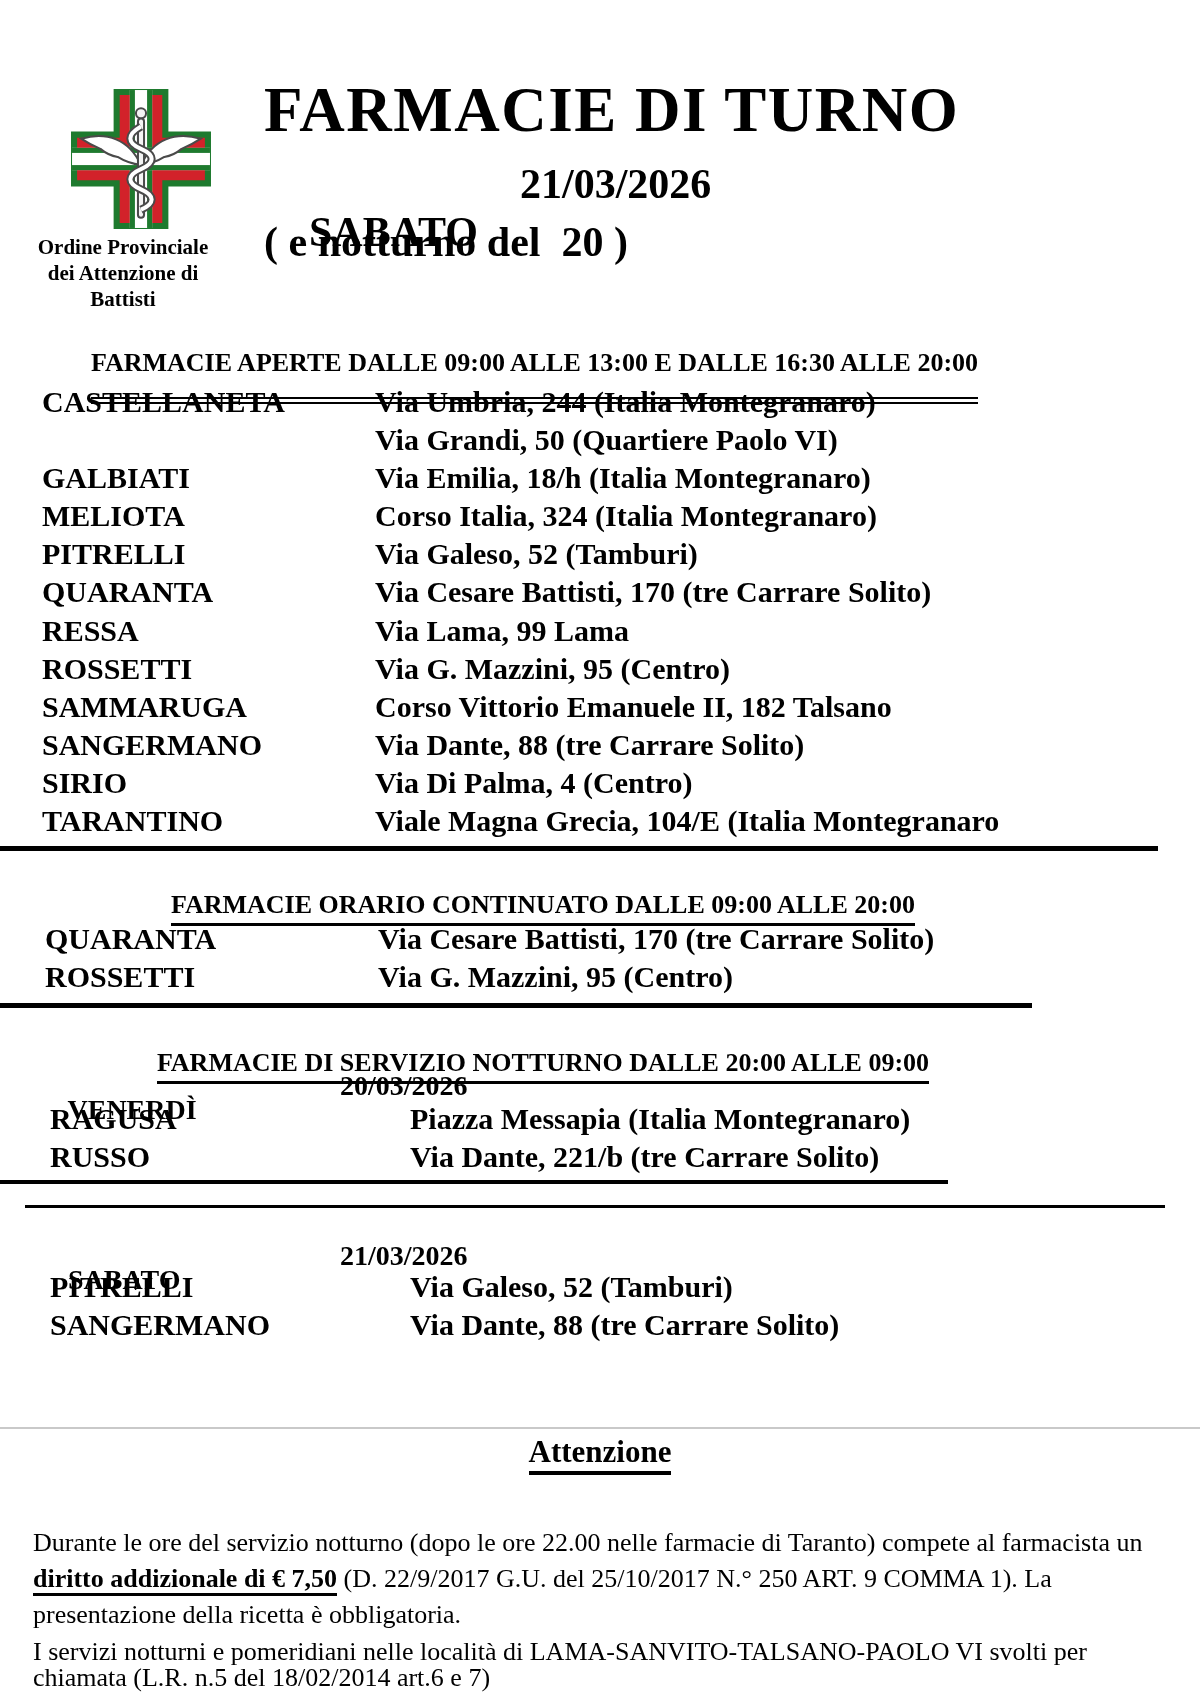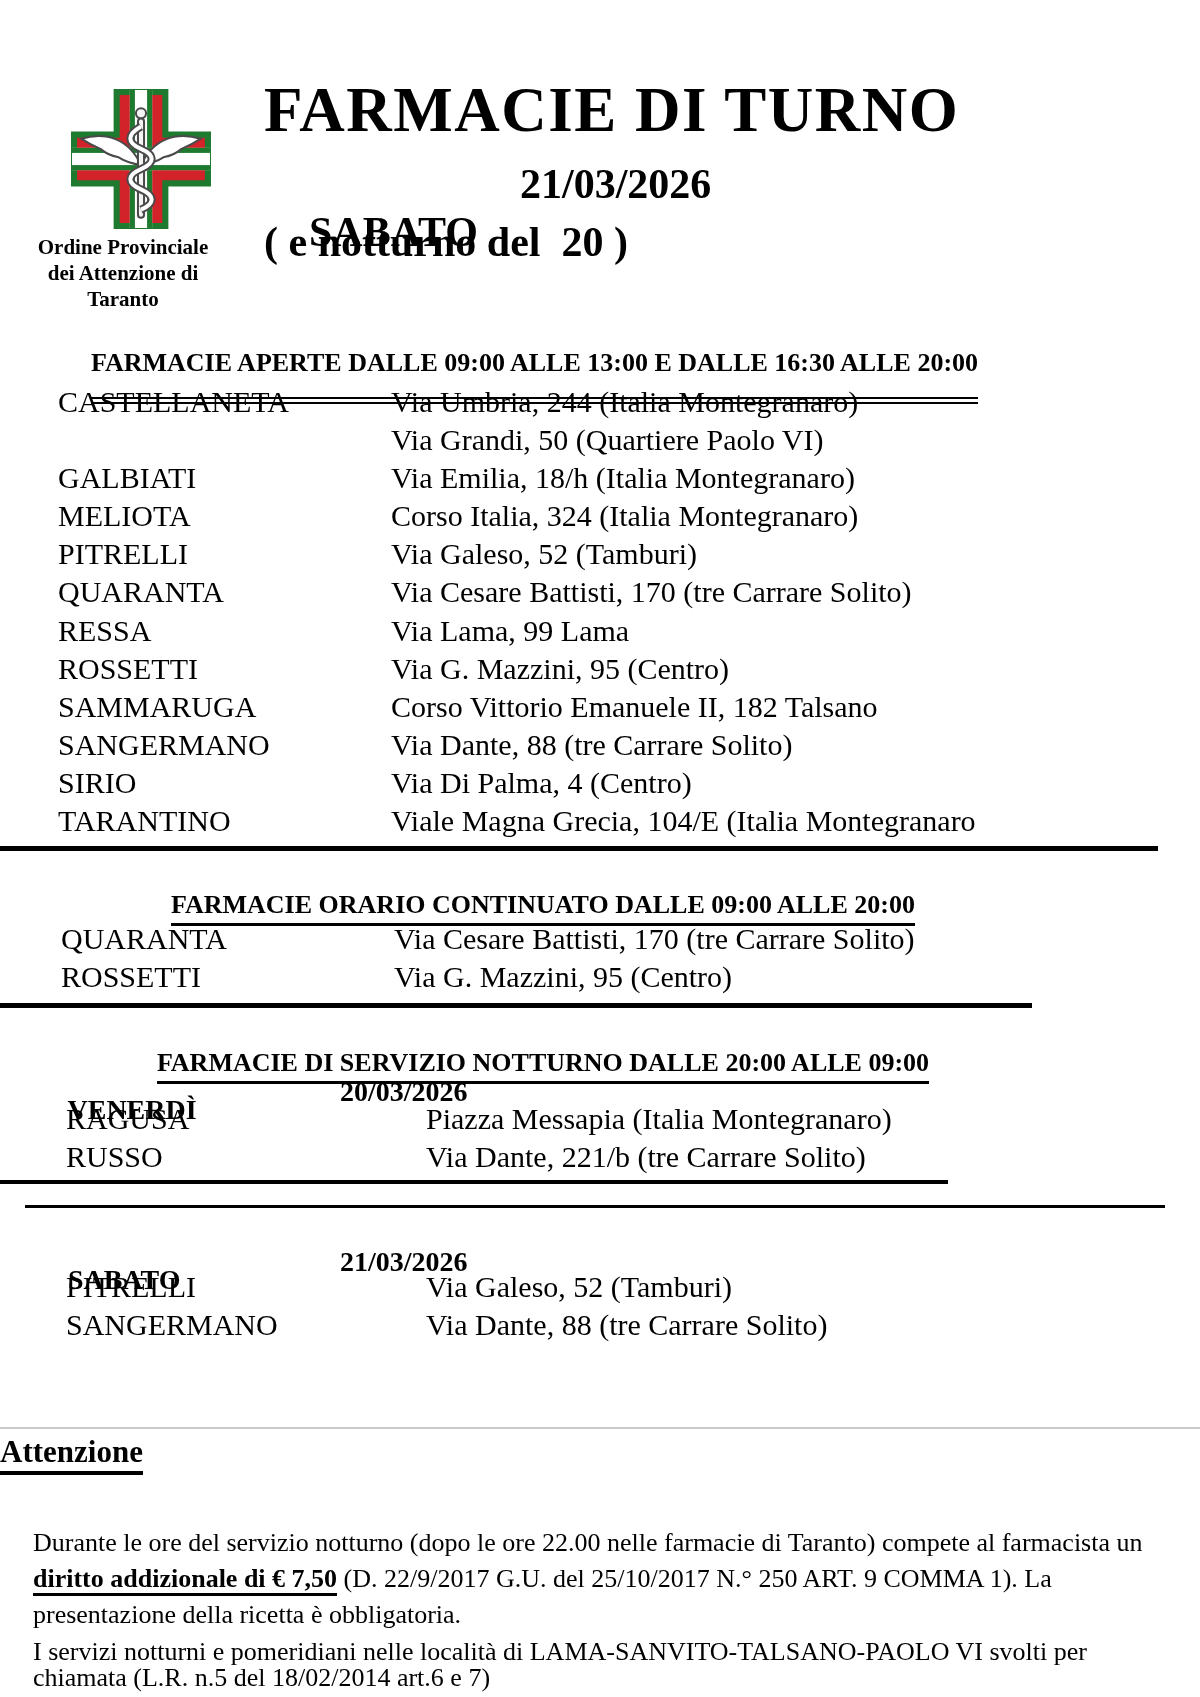--- a/index.html
+++ b/index.html
@@ -38,43 +38,43 @@
   .subtitle{position:absolute;left:264px;top:218px;font-size:42px;font-weight:bold;white-space:pre;}
   
   .sec-head{position:absolute;font-size:26px;font-weight:bold;white-space:pre;}
   .sec-head-1{left:65px;top:318px;}
   .u-double{display:inline-block;border-bottom:7px double var(--ink);padding-bottom:19px;text-align:center;}
   .sec-center{left:0;width:1060px;text-align:center;}
   .sec-head-2{top:860px;}
   .sec-head-3{top:1018px;}
   .u-single{display:inline-block;border-bottom:3px solid var(--ink);padding-bottom:3px;}
   
-  .plist{position:absolute;left:16px;width:976px;}
+  .plist{position:absolute;left:0;width:976px;font-weight:bold;}
   .list-open{top:383px;}
   .list-cont{top:920px;}
   .list-night-fri{top:1100px;}
   .list-night-sab{top:1268px;}
   .prow{position:relative;height:38.1px;font-size:30px;line-height:38.1px;}
   .nm{position:absolute;left:42px;white-space:pre;}
   .ad{position:absolute;left:375px;white-space:pre;}
   .list-cont .nm{left:45px;}.list-cont .ad{left:378px;}
   .night .nm{left:50px;}.night .ad{left:410px;}
   .dayline{position:absolute;font-size:28px;font-weight:bold;white-space:pre;}
   .day-fri{left:40px;top:1062px;}
   .day-sab{left:40px;top:1232px;}
-  .dayline .dt{position:absolute;left:300px;top:14px;}
+  .dayline .dt{position:absolute;left:300px;top:8px;}
   
   .rule{position:absolute;background:var(--ink);}
   .rule-a{left:0;top:846px;width:1158px;height:5px;}
   .rule-b{left:0;top:1003px;width:1032px;height:5px;}
   .rule-c{left:0;top:1180px;width:948px;height:4px;}
   .rule-d{left:25px;top:1205px;width:1140px;height:3px;}
   .rule-gray{left:0;top:1427px;width:1200px;height:2px;background:var(--rule-gray);}
   
-  .att-head{position:absolute;left:0;top:1434px;width:1200px;text-align:left;font-size:31px;font-weight:bold;}
+  .att-head{position:absolute;left:0;top:1434px;width:1200px;text-align:center;font-size:31px;font-weight:bold;}
   .u-att{display:inline-block;border-bottom:4px solid var(--ink);padding-bottom:1px;}
   .notice-p{position:absolute;left:33px;width:1152px;font-size:26px;margin-top:47px;}
   .notice-1{top:1478px;line-height:36px;}
   .notice-2{top:1592px;line-height:26px;}
   .bu{font-weight:bold;border-bottom:3px solid var(--ink);}
 </style>
 </head>
 <body>
 
 <div class="page">
@@ -91,21 +91,21 @@
     <path class="wing" d="M70 76 C82 50 104 43 129 50 C120 56 115 58 110 60 C104 65 99 67 93 68 C85 73 78 75 70 76 Z"></path>
     <circle class="staff" cx="70" cy="25" r="5"></circle>
     <rect class="staff" x="67" y="30" width="6" height="98" rx="3"></rect>
     <path class="snakeO" d="M70 38 C56 46 56 54 70 60 C84 66 84 74 70 80 C56 86 56 94 70 100 C84 106 84 114 70 120"></path>
     <path class="snakeI" d="M70 38 C56 46 56 54 70 60 C84 66 84 74 70 80 C56 86 56 94 70 100 C84 106 84 114 70 120"></path>
   </svg>
 
   <div class="org">
     <div>Ordine Provinciale</div>
     <div>dei Attenzione di</div>
-    <div>Taranto</div>
+    <div>Battisti</div>
   </div>
 
   <div class="title">FARMACIE DI TURNO</div>
 
   <div class="dateline">
     <span>SABATO</span>
     <span class="dl-date">21/03/2026</span>
   </div>
 
   <div class="subtitle">( e notturno del  20 )</div>

